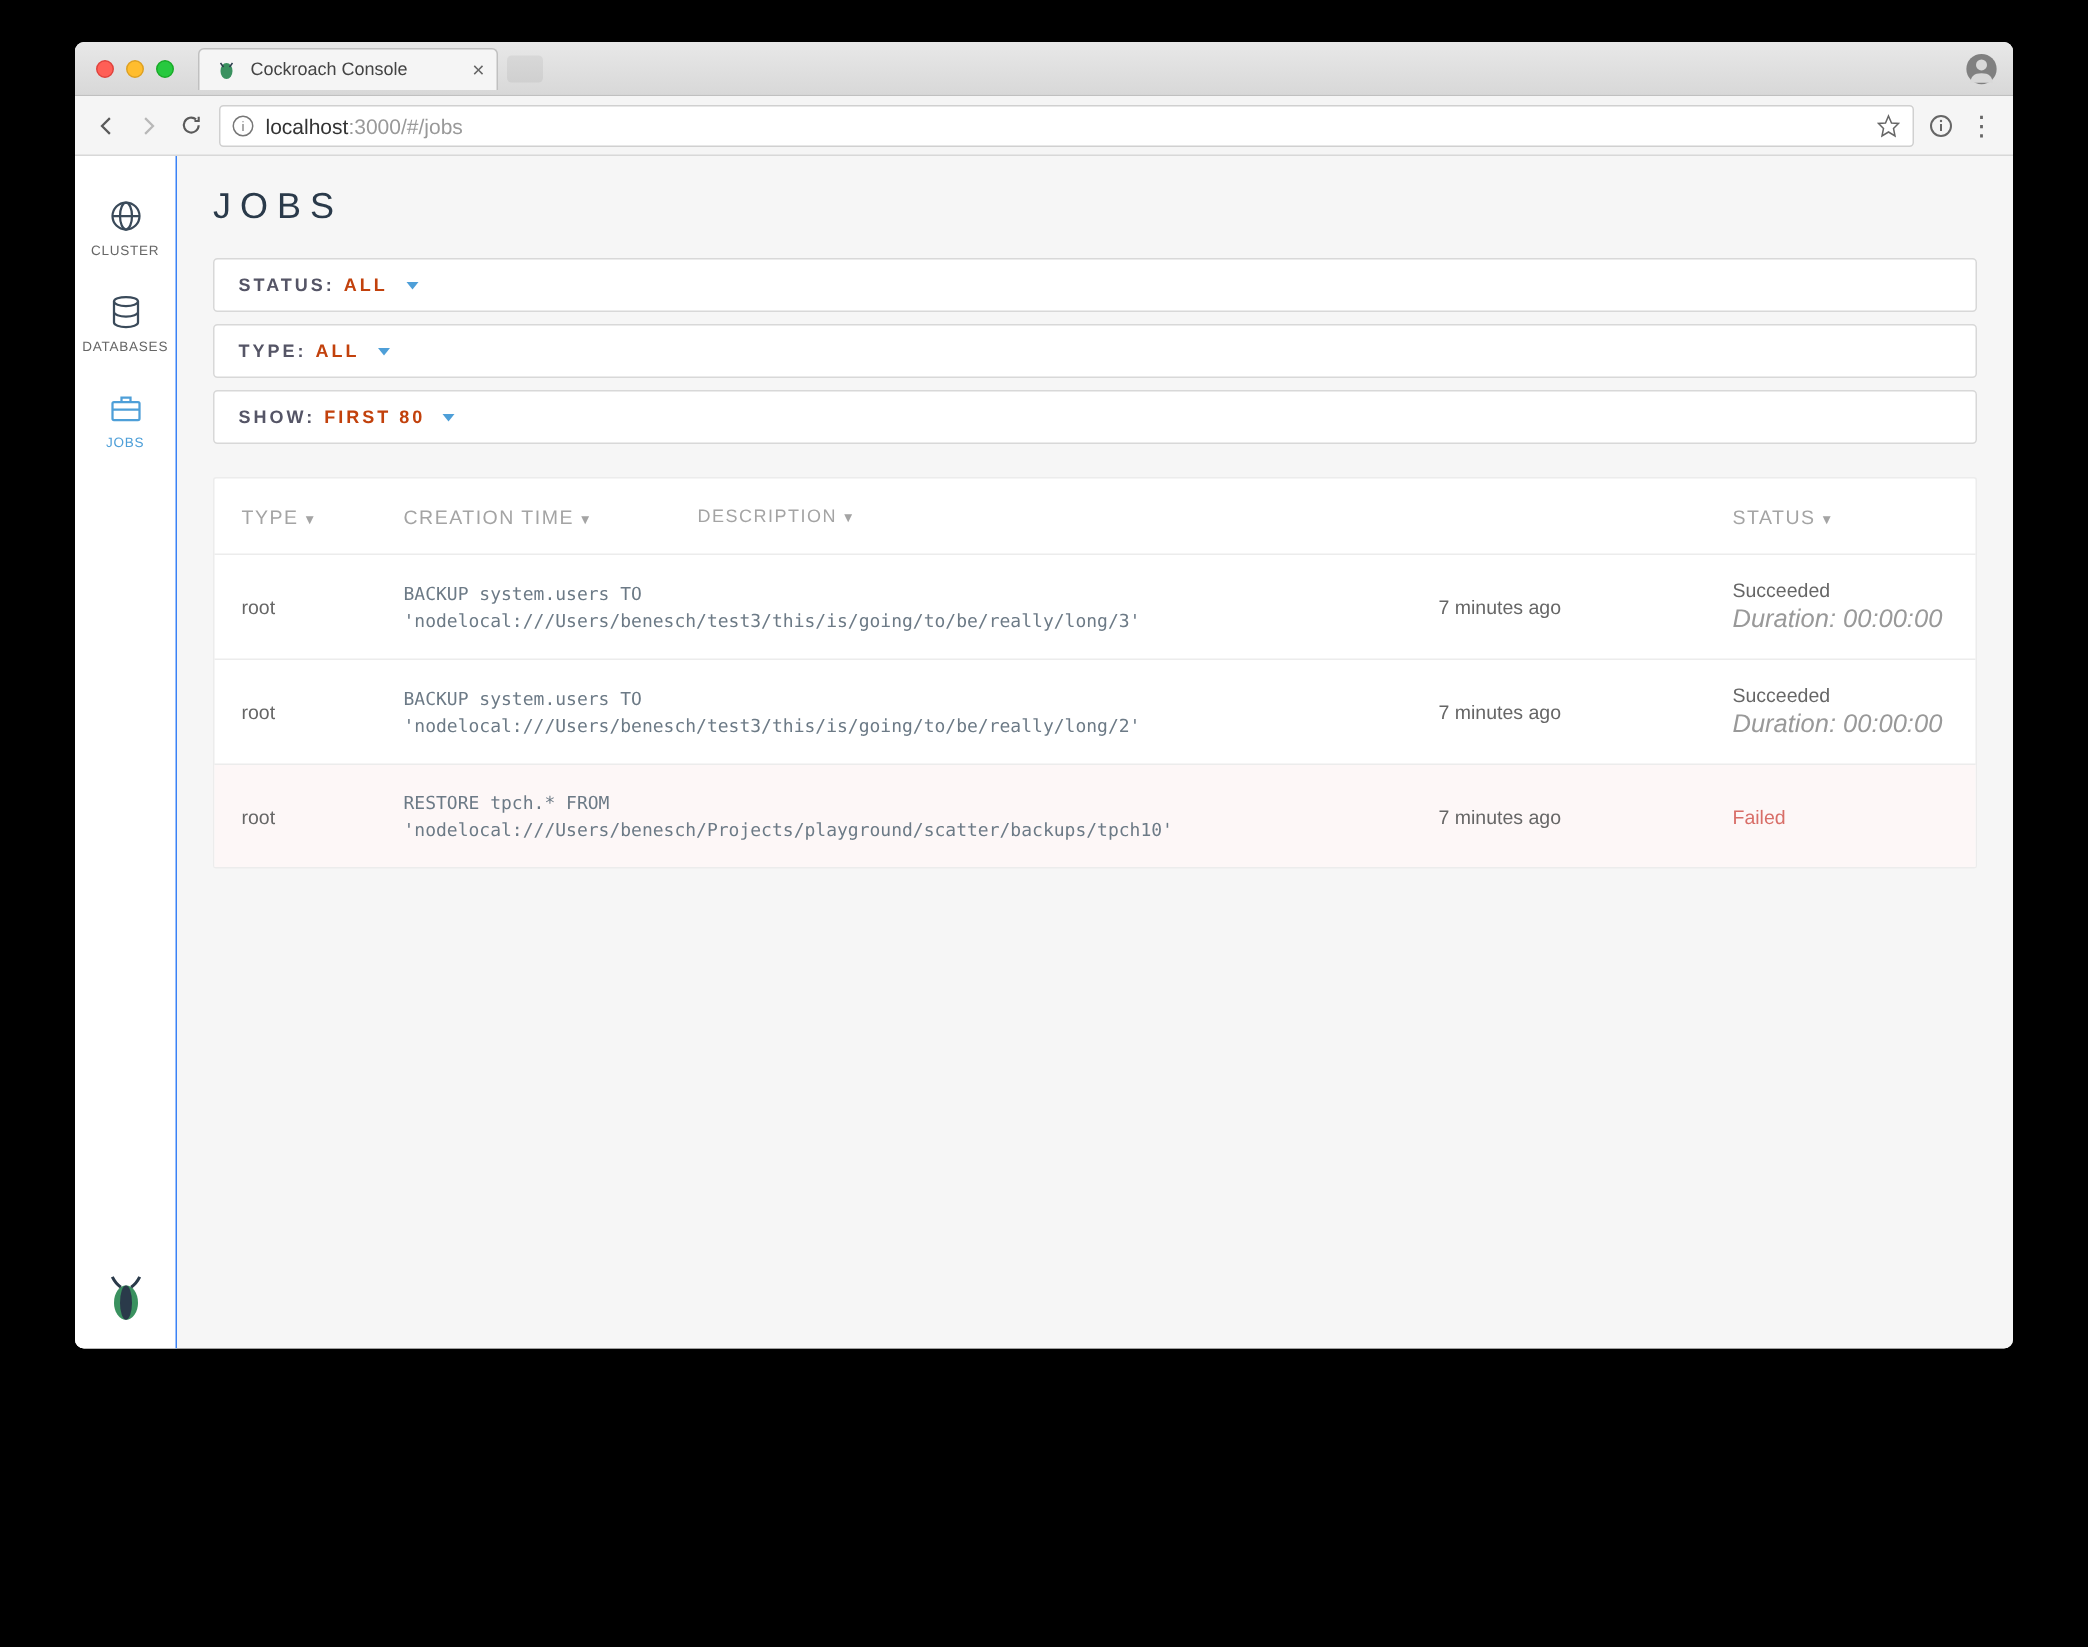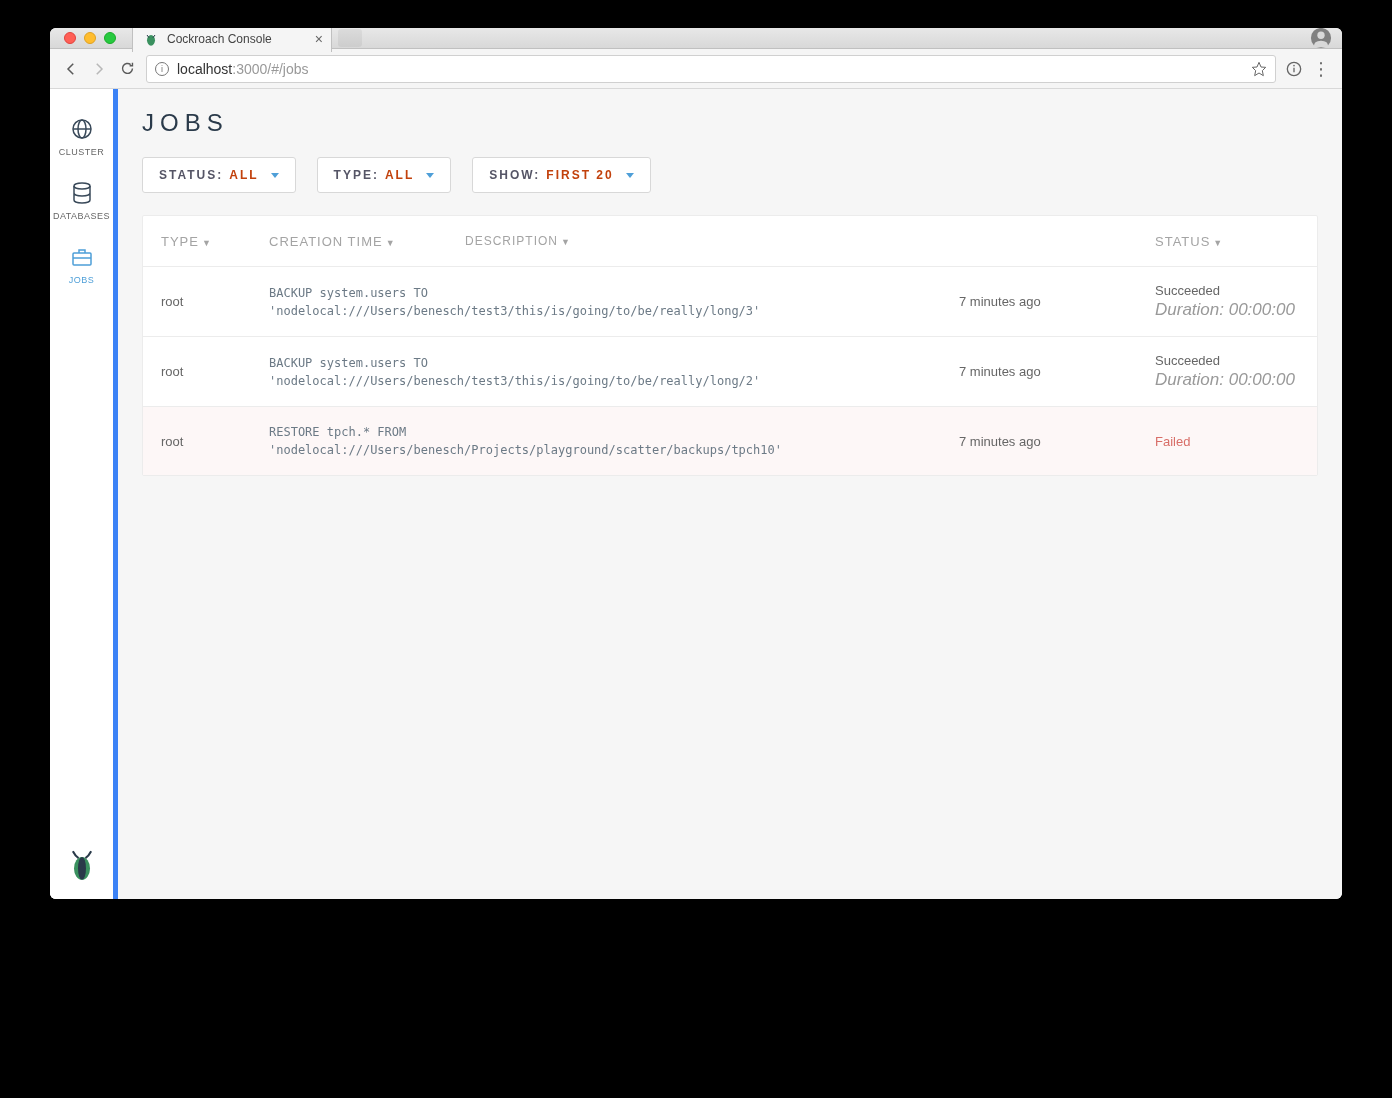--- a/index.html
+++ b/index.html
@@ -14,21 +14,21 @@
       background: #fff;
       border-radius: 6px;
       overflow: hidden;
       box-shadow: 0 20px 60px rgba(0,0,0,0.5);
       display: flex;
       flex-direction: column;
     }
     
     
     .title-bar {
-      height: 21px;
+      height: 36px;
       background: linear-gradient(#e8e8e8, #d8d8d8);
       display: flex;
       align-items: center;
       padding: 0 10px;
       border-bottom: 1px solid #c0c0c0;
     }
     .traffic-lights { display: flex; gap: 8px; padding-left: 4px; }
     .light { width: 12px; height: 12px; border-radius: 50%; }
     .light.red { background: #ff5f56; border: 1px solid #e0443e; }
     .light.yellow { background: #ffbd2e; border: 1px solid #dea123; }
@@ -84,21 +84,21 @@
     .star-icon { width: 16px; height: 16px; color: #666; margin-left: auto; }
     .toolbar-icon { width: 16px; height: 16px; color: #666; }
     .vert-dots { font-size: 18px; color: #666; line-height: 1; }
     
     
     .app { flex: 1; display: flex; background: #f6f6f6; }
     
     .sidebar {
       width: 68px;
       background: #fff;
-      border-right: 5px solid #3b82f6;
+      border-right: 1px solid #3b82f6;
       display: flex;
       flex-direction: column;
       align-items: center;
       padding-top: 16px;
     }
     .sidebar-item {
       width: 100%;
       padding: 12px 4px;
       display: flex;
       flex-direction: column;
@@ -117,21 +117,21 @@
     
     .main { flex: 1; padding: 20px 24px; }
     .page-title { 
       font-size: 24px; 
       font-weight: 500; 
       color: #2a3a4a; 
       letter-spacing: 6px;
       margin-bottom: 20px;
     }
     
-    .filters { display: flex; gap: 21px; margin-bottom: 22px; }
+    .filters { display: flex; gap: 8px; margin-bottom: 22px; flex-direction: column; }
     .filter {
       border: 1px solid #d8d8d8;
       border-radius: 3px;
       background: #fff;
       padding: 10px 16px;
       display: flex;
       align-items: center;
       gap: 6px;
       font-size: 12px;
       letter-spacing: 2px;
@@ -263,21 +263,21 @@
           <span class="filter-value">ALL</span>
           <span class="caret-down"></span>
         </div>
         <div class="filter">
           <span class="filter-label">TYPE:</span>
           <span class="filter-value">ALL</span>
           <span class="caret-down"></span>
         </div>
         <div class="filter">
           <span class="filter-label">SHOW:</span>
-          <span class="filter-value">FIRST 20</span>
+          <span class="filter-value">FIRST 80</span>
           <span class="caret-down"></span>
         </div>
       </div>
 
       <div class="table">
         <div class="row header">
           <div class="cell col-user">
               <span><span>TYPE</span><span class="sort-arrow">▼</span></span>
             </div>
           <div class="cell col-time">

